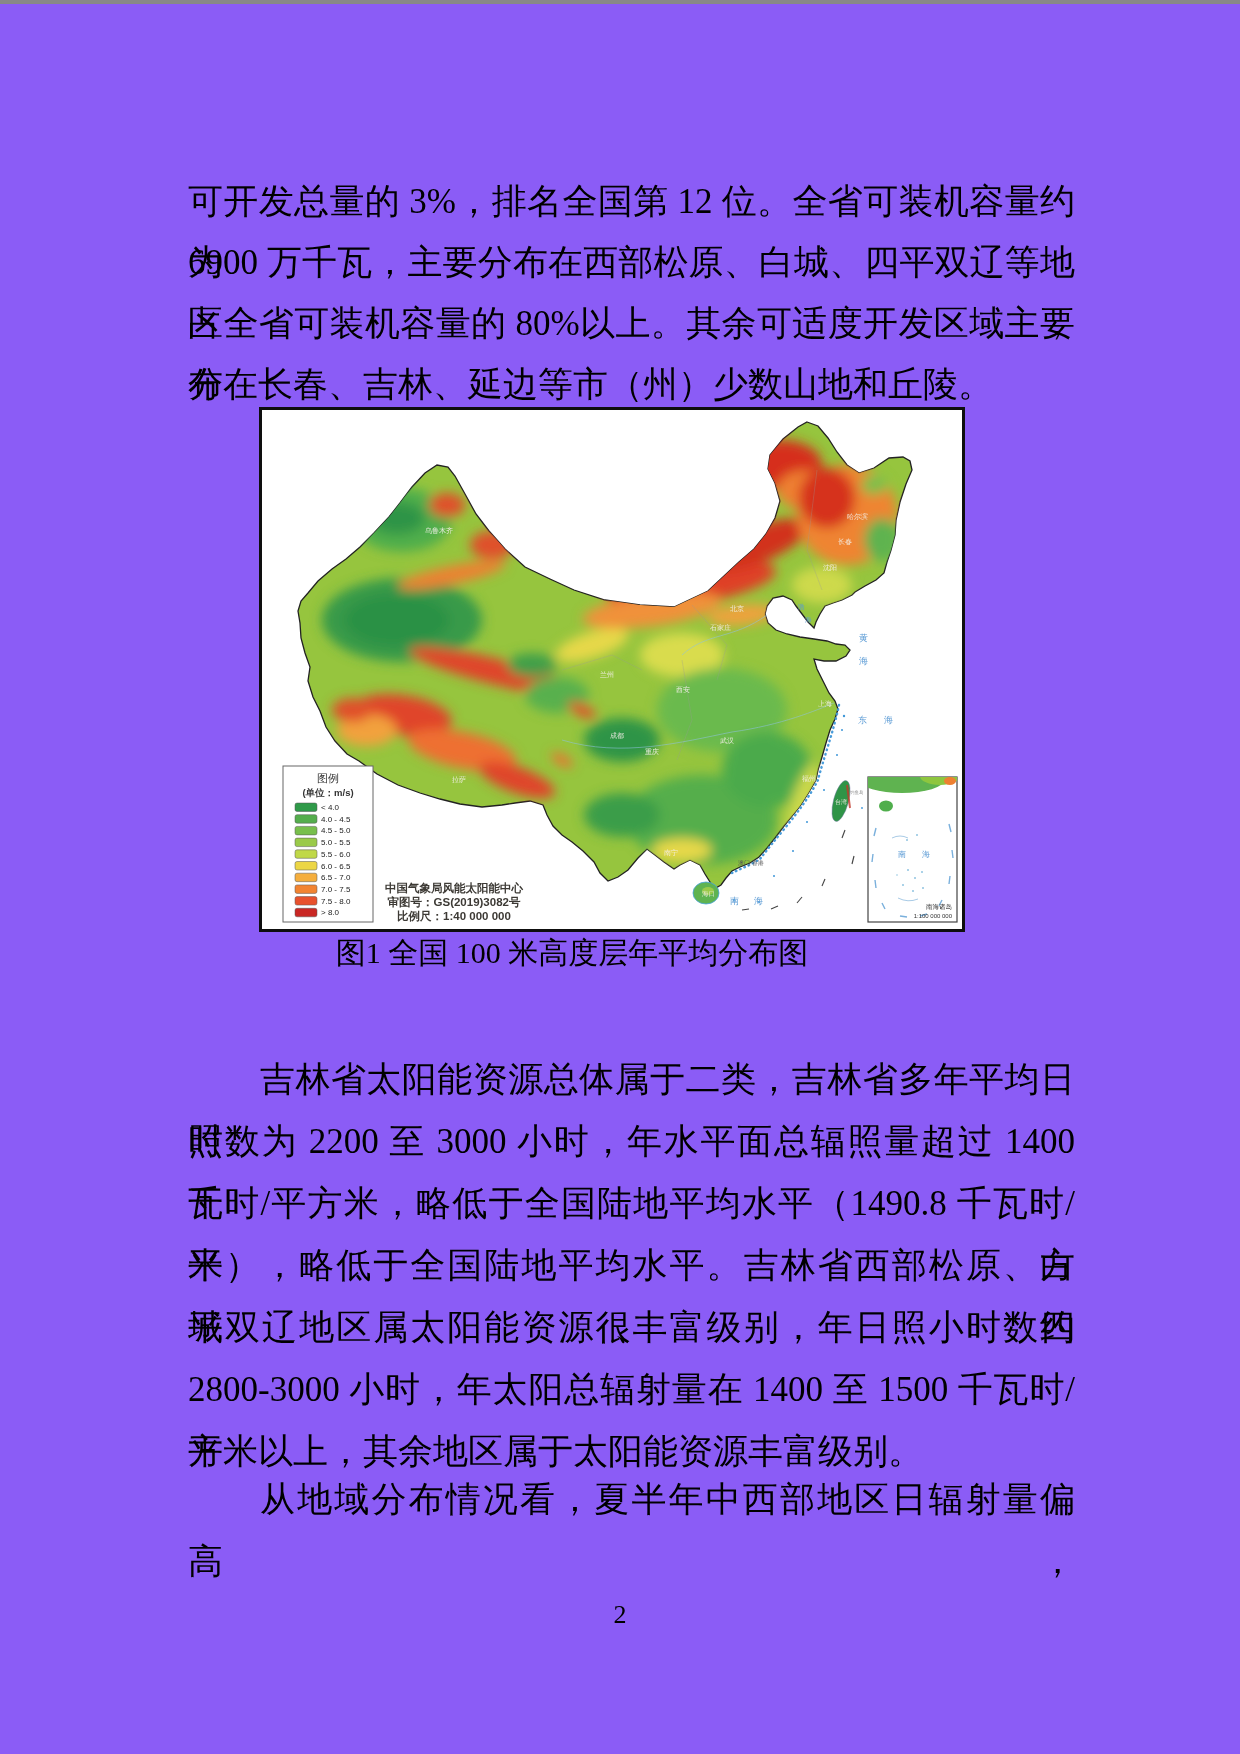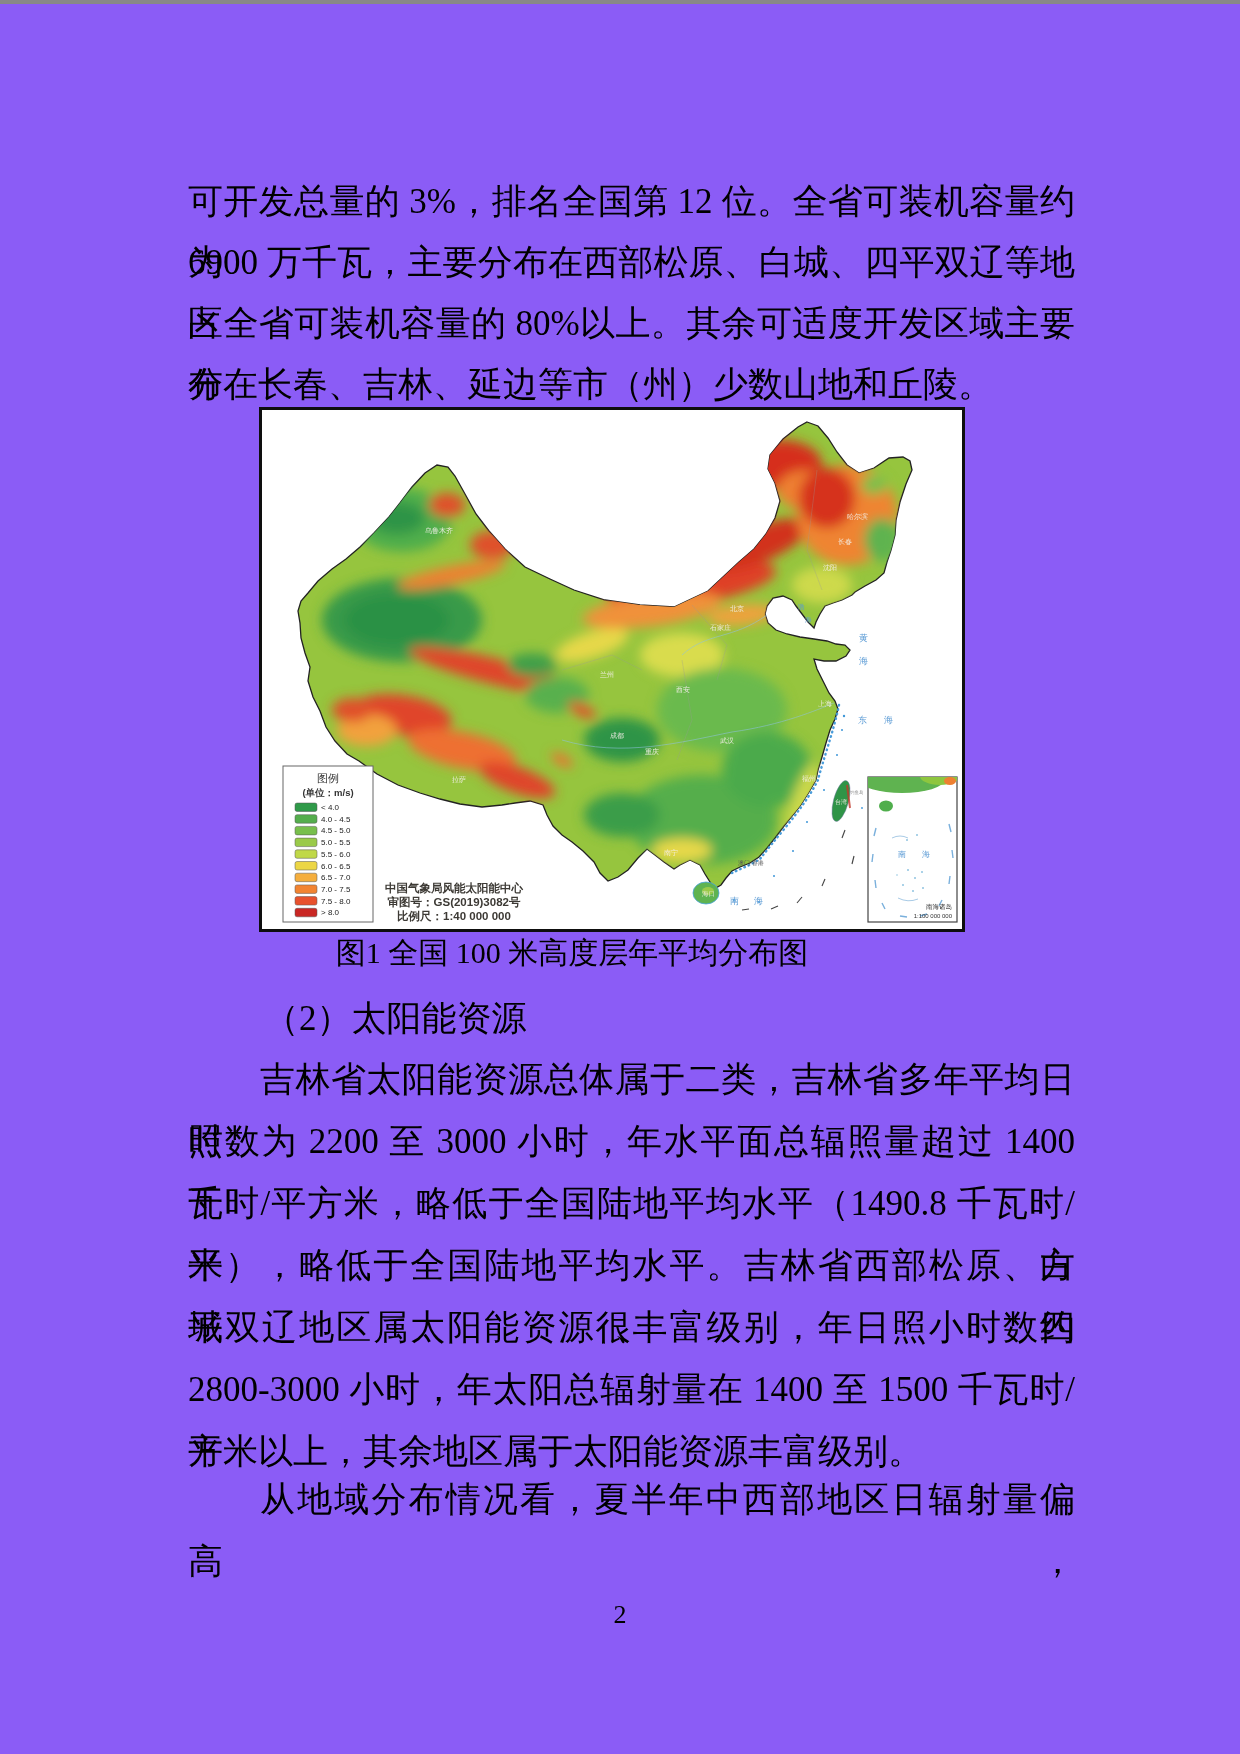--- a/index.html
+++ b/index.html
@@ -280,21 +280,20 @@
         <text class="sea-t" x="636" y="447" font-size="8">南</text>
         <text class="sea-t" x="660" y="447" font-size="8">海</text>
         <text x="690" y="499" font-size="6.5" fill="#333" text-anchor="end">南海诸岛</text>
         <text x="690" y="508" font-size="6" fill="#333" text-anchor="end">1:100 000 000</text>
       </g>
     </svg>
   </div>
 
   <div class="caption">图1  全国 100 米高度层年平均分布图</div>
 
-  <div class="heading">（2）太阳能资源</div>
 
   <div class="tb b2" style="top:1045px">
     <div class="lineJ ind">吉林省太阳能资源总体属于二类，吉林省多年平均日照</div>
     <div class="lineJ">时数为 2200 至 3000 小时，年水平面总辐照量超过 1400 千</div>
     <div class="lineJ">瓦时/平方米，略低于全国陆地平均水平（1490.8 千瓦时/平方</div>
     <div class="lineJ">米），略低于全国陆地平均水平。吉林省西部松原、白城、四</div>
     <div class="lineJ">平双辽地区属太阳能资源很丰富级别，年日照小时数约</div>
     <div class="lineJ">2800-3000 小时，年太阳总辐射量在 1400 至 1500 千瓦时/平</div>
     <div class="line">方米以上，其余地区属于太阳能资源丰富级别。</div>
   </div>

